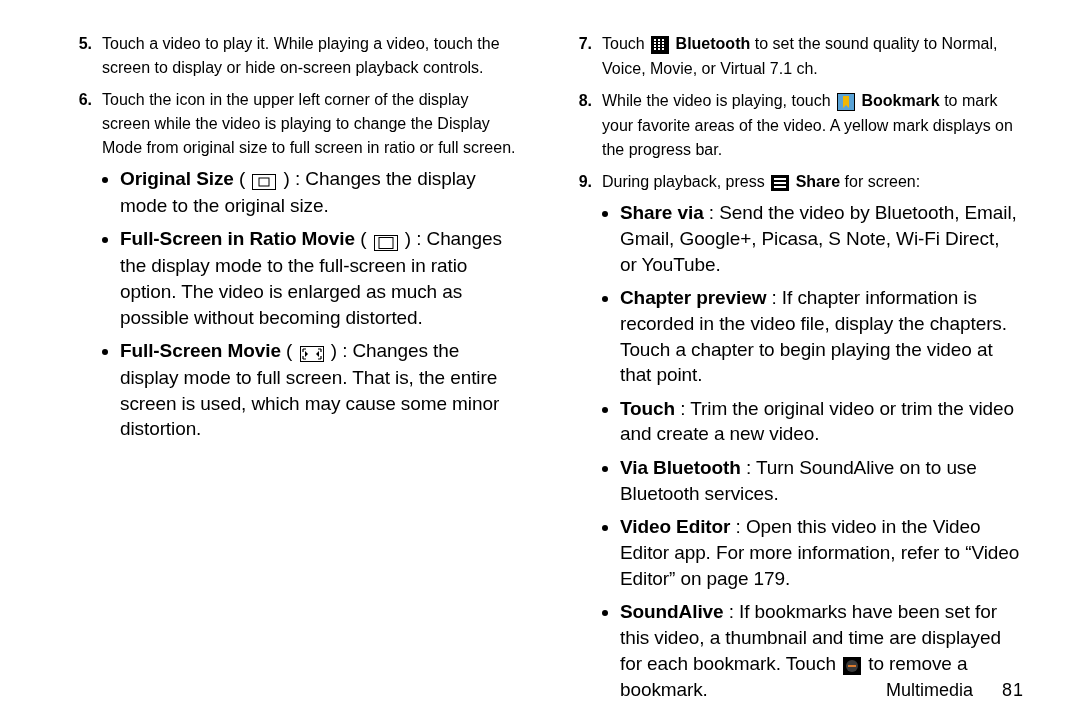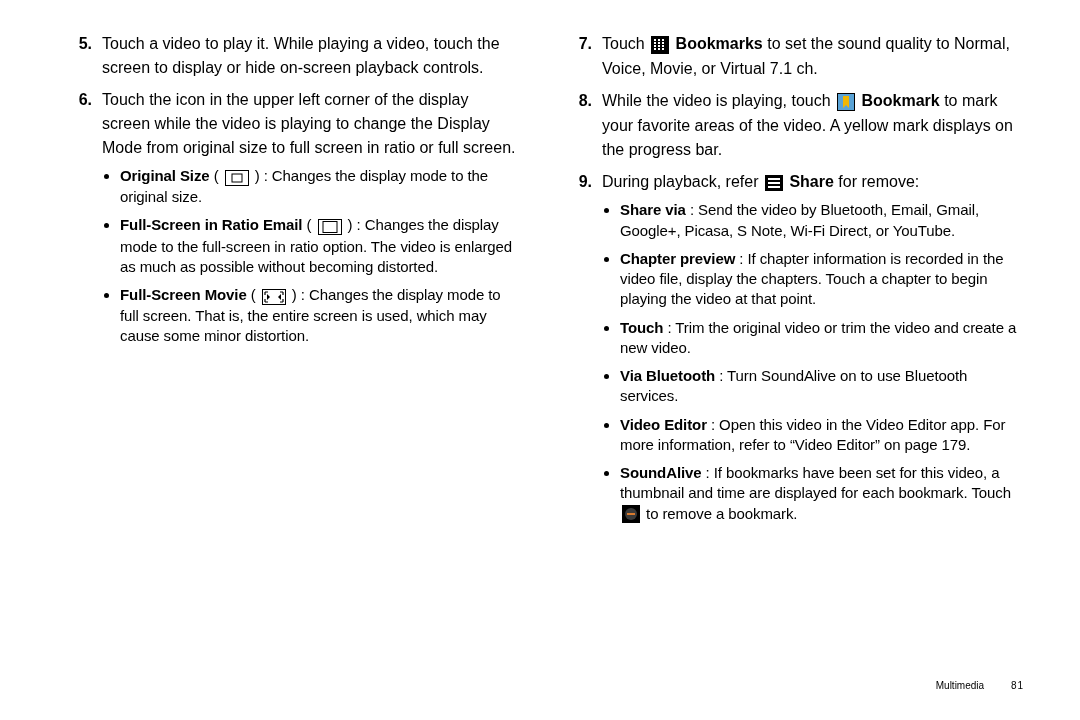--- a/index.html
+++ b/index.html
@@ -42,37 +42,37 @@
   .step .body {
     flex: 1;
   }
   .sublist {
     list-style: disc;
     padding-left: 18px;
     margin: 6px 0 0 0;
   }
   .sublist li {
     margin-bottom: 8px;
-    font-size: 15px;
+    font-size: 19px;
     font-stretch: condensed;
     letter-spacing: -0.1px;
     line-height: 1.35;
   }
   .cond { font-family: "Arial Narrow", Arial, sans-serif; }
   .b { font-weight: bold; }
   .ref-italic { }
   .icon {
     display: inline-block;
     vertical-align: middle;
     margin: 0 2px;
   }
   .footer {
     position: relative;
     height: 24px;
-    font-size: 10px;
+    font-size: 18px;
     text-align: right;
     padding-right: 56px;
   }
   .footer .sec { margin-right: 24px; }
   .footer .pg { letter-spacing: 1px; }
   svg { vertical-align: -4px; }
 </style>
 </head>
 <body>
 
@@ -96,21 +96,21 @@
             <span class="icon">
               <svg width="24" height="16">
                   <rect x="0.5" y="0.5" width="23" height="15" fill="#fff" stroke="#000"></rect>
                   <rect x="7" y="4" width="10" height="8" fill="none" stroke="#000"></rect>
                 </svg>
             </span>
             <span> )</span>
             <span>: Changes the display mode to the original size.</span>
           </li>
           <li>
-            <span class="b">Full-Screen in Ratio Email</span>
+            <span class="b">Full-Screen in Ratio Movie</span>
             <span> (</span>
             <span class="icon">
               <svg width="24" height="16">
                   <rect x="0.5" y="0.5" width="23" height="15" fill="#fff" stroke="#000"></rect>
                   <rect x="5" y="2.5" width="14" height="11" fill="none" stroke="#000"></rect>
                 </svg>
             </span>
             <span> )</span>
             <span>: Changes the display mode to the full-screen in ratio option. The video is enlarged as much as possible without becoming distorted.</span>
           </li>
@@ -153,21 +153,21 @@
               <rect x="7" y="6" width="2" height="2" fill="#fff"></rect>
               <rect x="7" y="9" width="2" height="2" fill="#fff"></rect>
               <rect x="7" y="12" width="2" height="2" fill="#fff"></rect>
             <rect x="11" y="3" width="2" height="2" fill="#fff"></rect>
               <rect x="11" y="6" width="2" height="2" fill="#fff"></rect>
               <rect x="11" y="9" width="2" height="2" fill="#fff"></rect>
               <rect x="11" y="12" width="2" height="2" fill="#fff"></rect>
           </svg>
         </span>
         <span> </span>
-        <span class="b">Bookmarks</span>
+        <span class="b">Bluetooth</span>
         <span> to set the sound quality to Normal, Voice, Movie, or Virtual 7.1 ch.</span>
       </div>
     </div>
 
     <div class="step">
       <div class="num">8.</div>
       <div class="body">
         <span>While the video is playing, touch </span>
         <span class="icon">
           <svg width="18" height="18">
@@ -178,32 +178,32 @@
         </span>
         <span> </span>
         <span class="b">Bookmark</span>
         <span> to mark your favorite areas of the video. A yellow mark displays on the progress bar.</span>
       </div>
     </div>
 
     <div class="step">
       <div class="num">9.</div>
       <div class="body">
-        <span>During playback, refer </span>
+        <span>During playback, press </span>
         <span class="icon">
           <svg width="18" height="16">
               <rect x="0" y="0" width="18" height="16" fill="#000"></rect>
               <rect x="3" y="3" width="12" height="2" fill="#fff"></rect>
               <rect x="3" y="7" width="12" height="2" fill="#fff"></rect>
               <rect x="3" y="11" width="12" height="2" fill="#fff"></rect>
             </svg>
         </span>
         <span> </span>
         <span class="b">Share</span>
-        <span> for remove:</span>
+        <span> for screen:</span>
 
         <ul class="sublist cond">
           <li>
             <span class="b">Share via</span>
             <span>: Send the video by Bluetooth, Email, Gmail, Google+, Picasa, S Note, Wi-Fi Direct, or YouTube.</span>
           </li>
           <li>
             <span class="b">Chapter preview</span>
             <span>: If chapter information is recorded in the video file, display the chapters. Touch a chapter to begin playing the video at that point.</span>
           </li>

